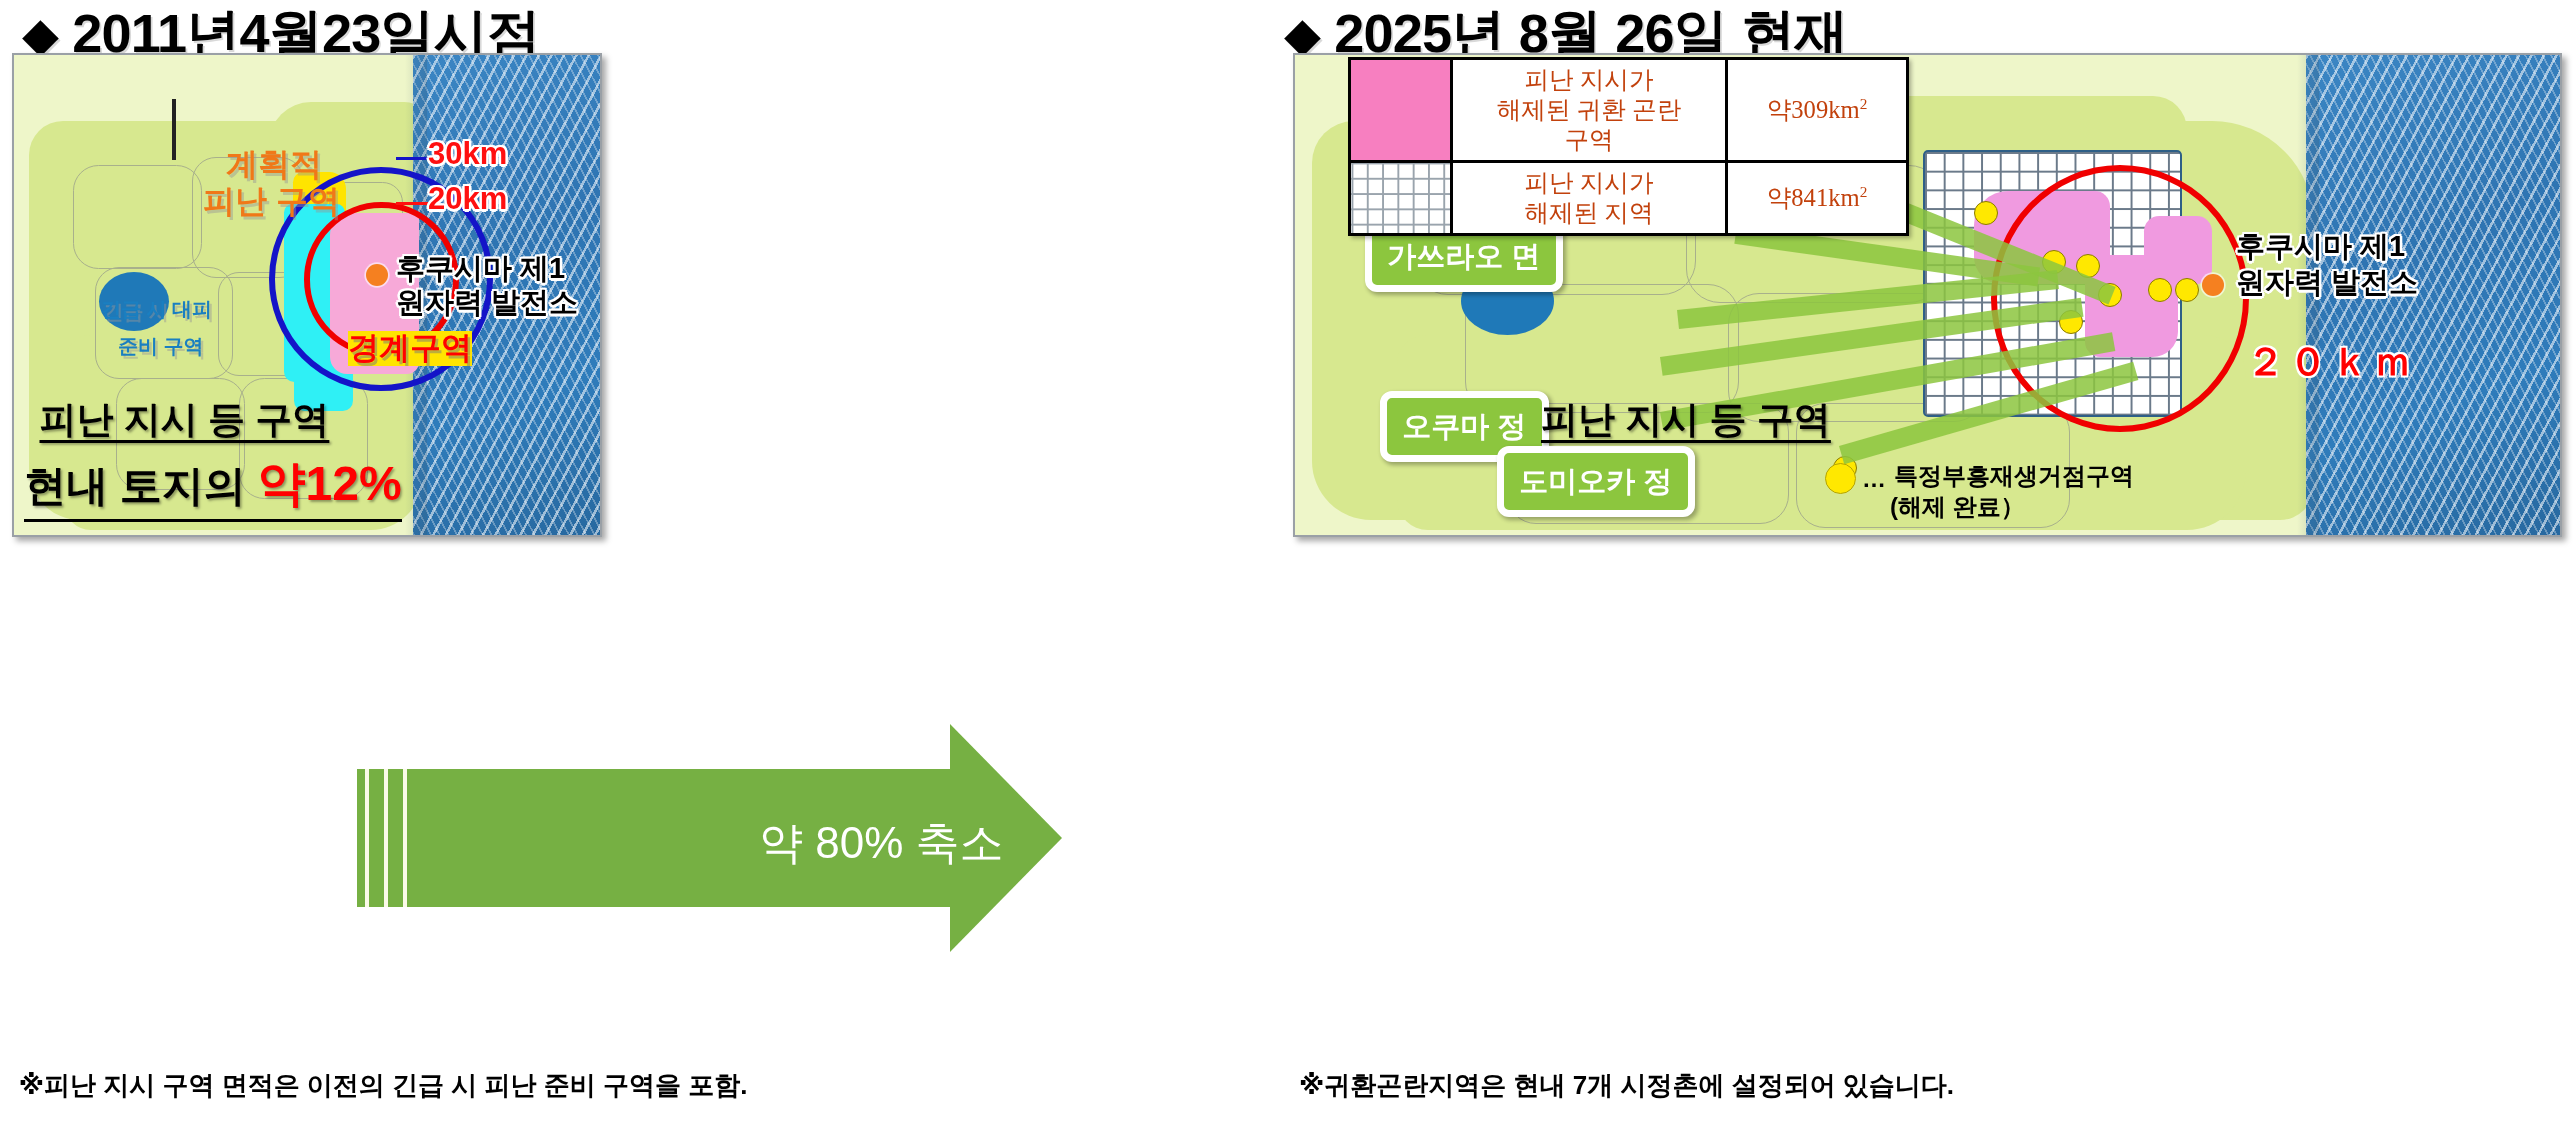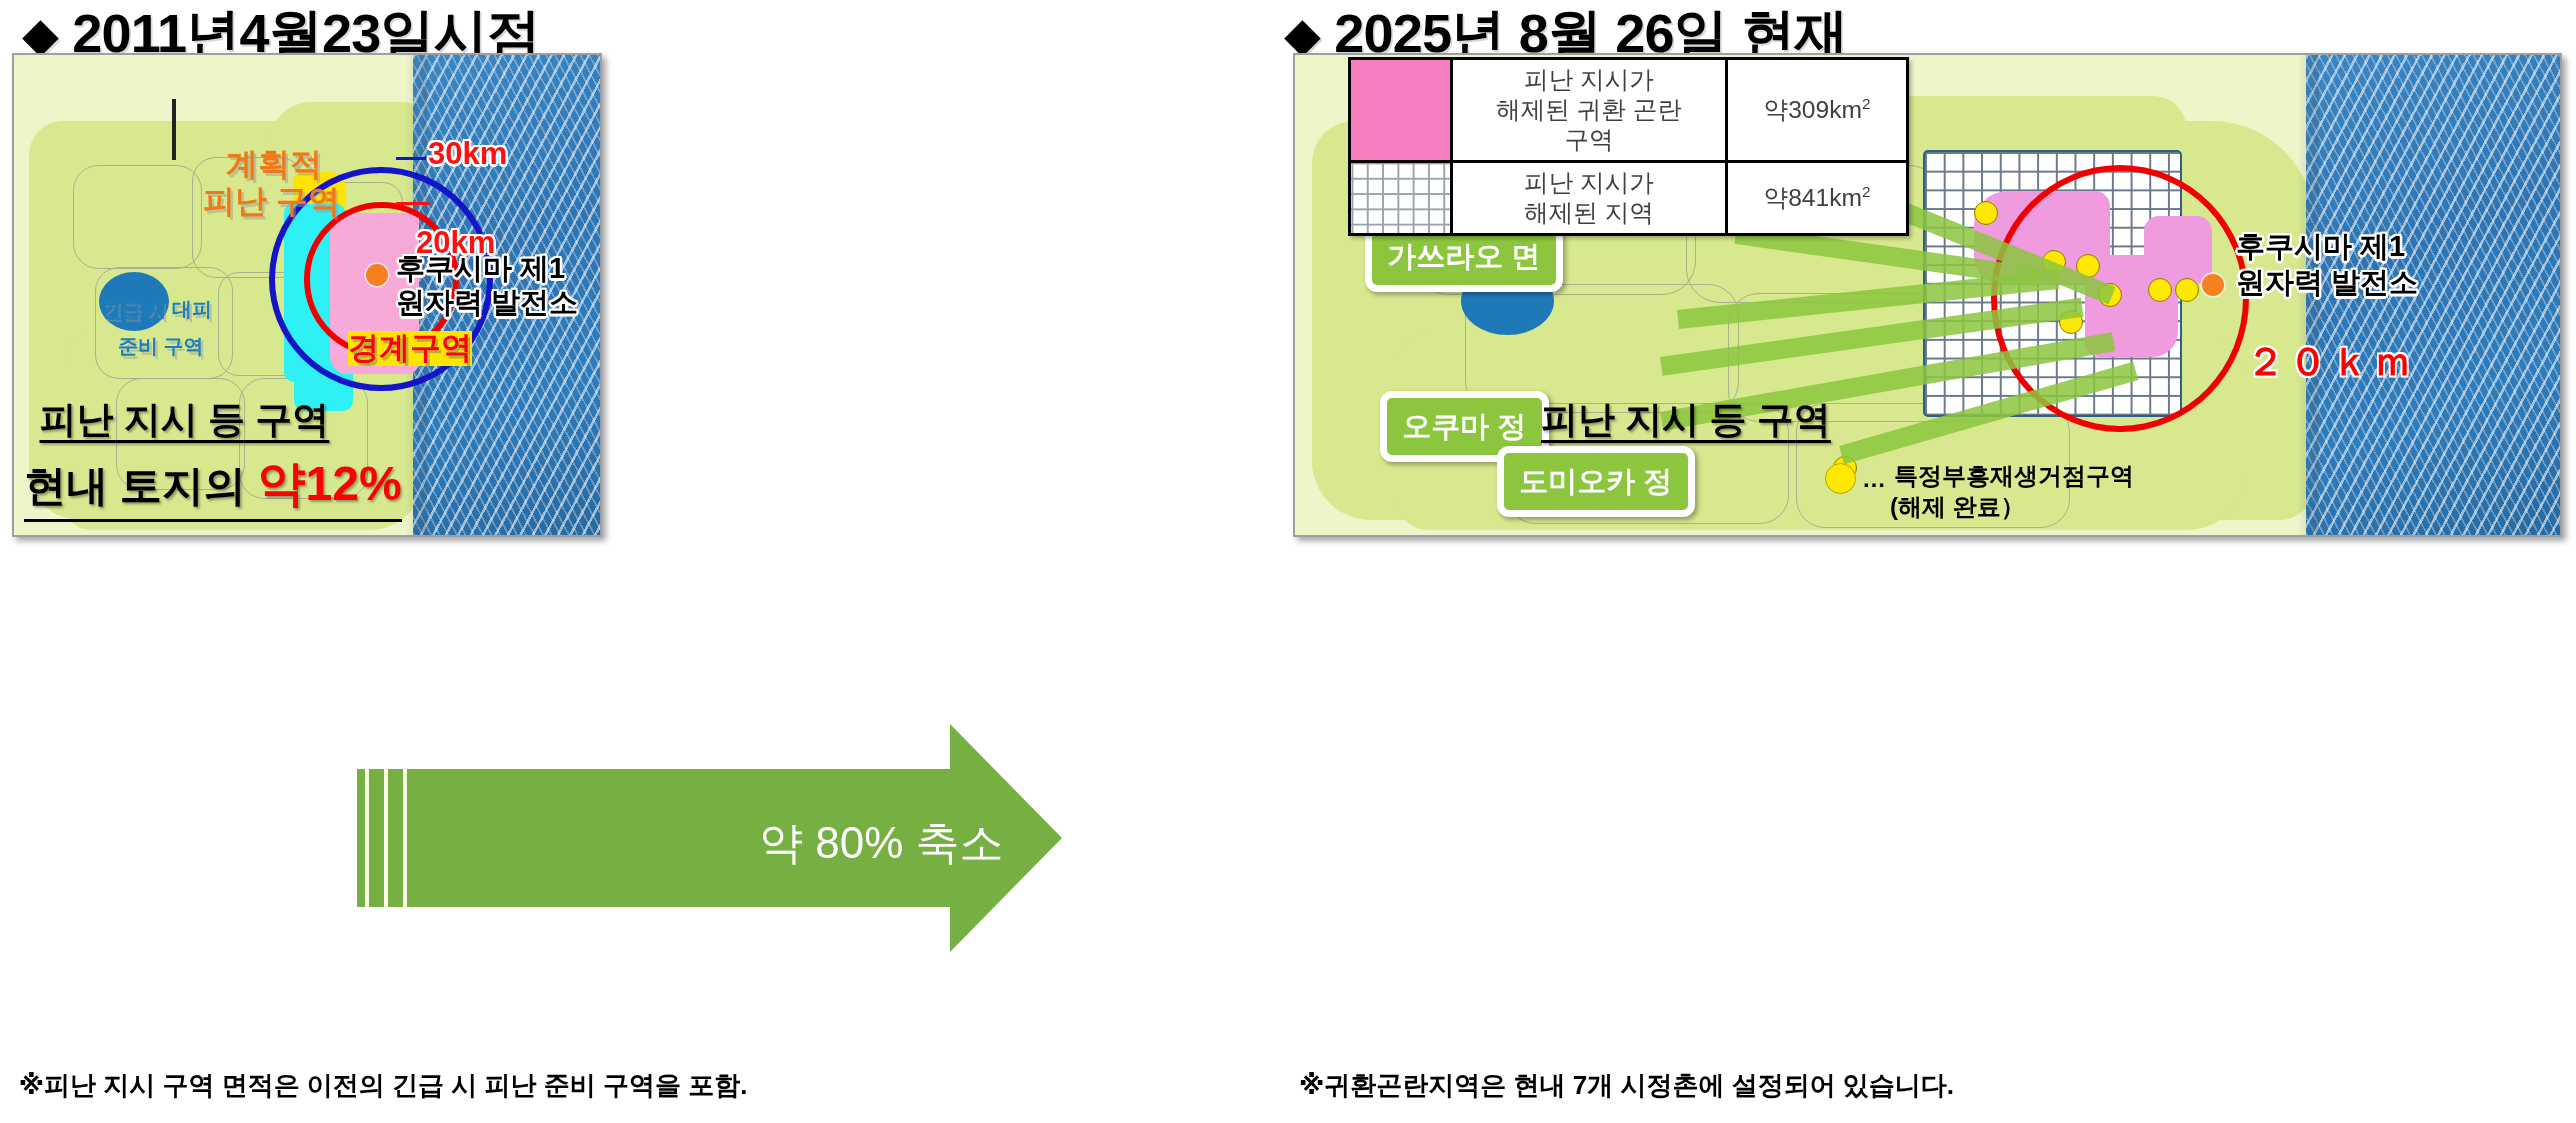--- a/index.html
+++ b/index.html
@@ -95,21 +95,21 @@
   .arrow-body{position:absolute;background:#76b043;}
   .arrow-head{position:absolute;width:0;height:0;}
   .arrow-txt{position:absolute;color:#fff;font-size:44px;font-weight:normal;
       white-space:nowrap;}
   .arrow-stripe{position:absolute;background:#fbfbe8;width:4.2px;}
 
   
   .tbl{position:absolute;border-collapse:collapse;background:#fff;
       box-shadow:2.5px 2.5px 4.2px rgba(0,0,0,.3);}
   .tbl td{border:3.4px solid #000;font-size:24.6px;text-align:center;
-      font-family:Liberation Sans, sans-serif;color:#404040;
+      font-family:Liberation Serif, serif;color:#c2410c;
       line-height:1.22;padding:5.1px 8.5px;}
   .sw-pink{width:82px;background:#f77fc0;}
   .sw-hatch{width:82px;background-color:#fff;
       background-image:linear-gradient(to right,#9aa4ad 1.7px,transparent 1.7px),
                        linear-gradient(to bottom,#9aa4ad 1.7px,transparent 1.7px);
       background-size:15.3px 15.3px;border:3.4px solid #2e5f87;}
   .td-desc{width:255px;}
   .td-val{width:161px;}
   .sup{font-size:15.3px;vertical-align:super;}
 
@@ -171,21 +171,21 @@
 
       <div class="lbl lbl-orange" style="left:212px;top:92px;">계획적</div>
       <div class="lbl lbl-orange" style="left:189px;top:129px;">피난 구역</div>
 
       <div class="lbl lbl-blue" style="left:87px;top:243px;">긴급 시 대피</div>
       <div class="lbl lbl-blue" style="left:104px;top:280px;">준비 구역</div>
 
       <div class="lbl lbl-red" style="left:334px;top:276px;background:#ffe400;">경계구역</div>
 
       <div class="lbl lbl-km" style="left:414px;top:82px;">30km</div>
-      <div class="lbl lbl-km" style="left:402px;top:127px;margin-top:44px;">20km</div>
+      <div class="lbl lbl-km" style="left:414px;top:127px;">20km</div>
 
       <div class="lbl lbl-black" style="left:382px;top:197px;">후쿠시마 제1</div>
       <div class="lbl lbl-black" style="left:382px;top:231px;">원자력 발전소</div>
 
       <div class="sum1" style="left:25.5px;top:340px;">피난 지시  등 구역</div>
       <div class="sum2" style="left:10.2px;top:397px;">
         <span>현내 토지의</span>
         <span class="pct pctwrap">약12%</span>
       </div>
     </div>

